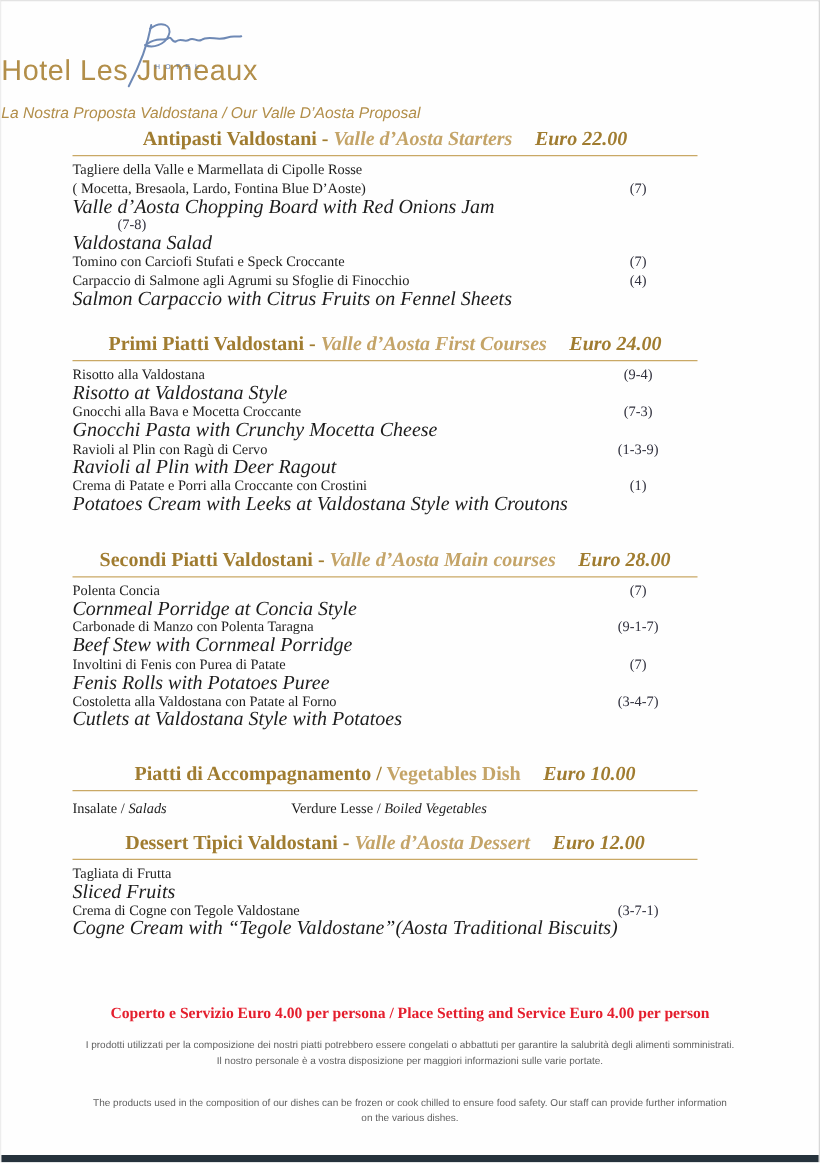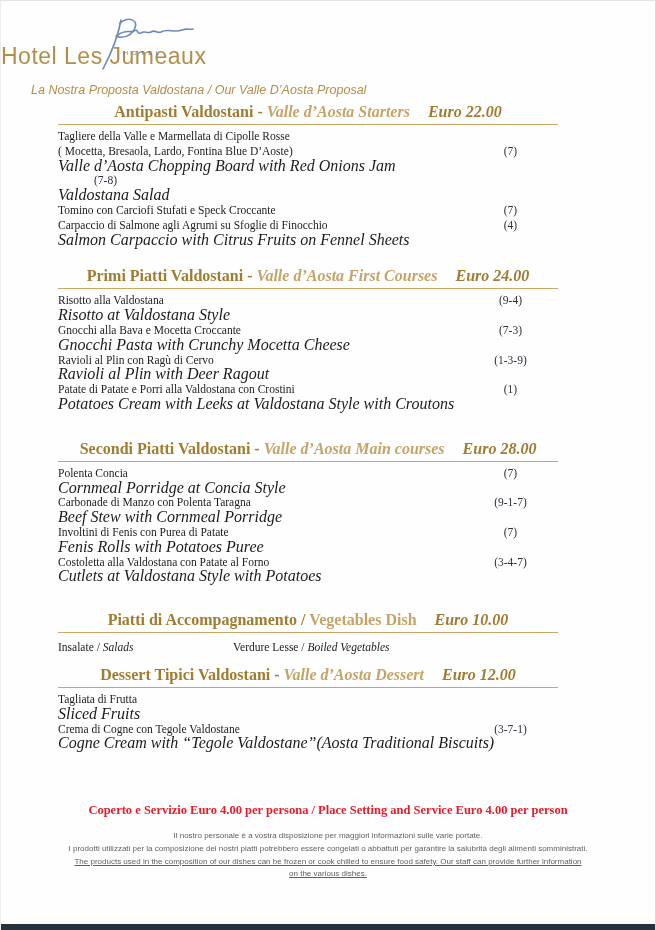--- a/index.html
+++ b/index.html
@@ -25,21 +25,21 @@
     border-right:1px solid #d8d8d8;
     font-family:"Liberation Serif", serif;
     color:var(--ink);
     overflow:hidden;
   }
   .bottom-bar{position:absolute;left:0;right:0;bottom:0;height:6px;background:var(--bottom-bar);}
   
   .logo{position:absolute;left:90px;top:14px;width:112px;height:62px;}
   .header{padding-top:42px;text-align:left;}
   .title{font-family:"Liberation Sans",sans-serif;font-size:23px;letter-spacing:.5px;color:var(--gold-title);}
-  .subtitle{margin-top:13px;font-family:"Liberation Sans",sans-serif;font-style:italic;font-size:12.5px;color:var(--gold-title);padding-left:30px;}
+  .subtitle{margin-top:13px;font-family:"Liberation Sans",sans-serif;font-style:italic;font-size:12.5px;color:var(--gold-title);}
   
   .content{position:absolute;left:57px;top:104px;width:500px;}
   .section{margin-top:0;}
   .section[data-key="primi"]{margin-top:22px;}
   .section[data-key="secondi"]{margin-top:30px;}
   .section[data-key="accompagnamento"]{margin-top:29px;}
   .section[data-key="dessert"]{margin-top:13px;}
   .section-header{text-align:center;font-size:16px;font-weight:bold;padding-bottom:5px;line-height:14px;}
   .section-header .it{color:var(--gold-dark);}
   .section-header .en{font-style:italic;color:var(--gold-light);}
@@ -51,21 +51,21 @@
   .dish-name{flex:1;}
   .dish-allergen{width:95px;text-align:center;color:var(--allergen);}
   .dish-desc{font-style:italic;font-size:16px;line-height:14.8px;}
   .side-row{display:flex;font-size:11.5px;line-height:14.8px;padding-top:3px;}
   .side-item .en{font-style:italic;}
   .side-item.left{width:175px;}
   
   .footer{position:absolute;left:0;right:0;top:802px;text-align:center;}
   .coperto{font-size:12.5px;font-weight:bold;color:var(--red);}
   .disclaimer{margin-top:12px;font-family:"Liberation Sans",sans-serif;font-size:8px;line-height:1.6;color:var(--gray-text);}
-  .disclaimer + .disclaimer{margin-top:0;text-decoration:underline;}
+  .disclaimer + .disclaimer{margin-top:21px;}
 </style>
 </head>
 <body>
 
 <div class="page">
 
   <svg class="logo" viewBox="0 0 112 62" aria-hidden="true">
     <g fill="none" stroke="#5b79ab" stroke-width="1.6" stroke-linecap="round" opacity="0.88">
       <path d="M30 5 C28 16 23 33 12 54"></path>
       <path d="M29 8 C38 1 47 5 44 13 C41 21 31 24 25 21"></path>
@@ -130,21 +130,21 @@
             <span class="dish-name">Gnocchi alla Bava e Mocetta Croccante</span>
             <span class="dish-allergen">(7-3)</span>
           </div>
           <div class="dish-desc">Gnocchi Pasta with Crunchy Mocetta Cheese</div>
           <div class="dish-line">
             <span class="dish-name">Ravioli al Plin con Ragù di Cervo</span>
             <span class="dish-allergen">(1-3-9)</span>
           </div>
           <div class="dish-desc">Ravioli al Plin with Deer Ragout</div>
           <div class="dish-line">
-            <span class="dish-name">Patate di Patate e Porri alla Valdostana con Crostini</span>
+            <span class="dish-name">Crema di Patate e Porri alla Croccante con Crostini</span>
             <span class="dish-allergen">(1)</span>
           </div>
           <div class="dish-desc">Potatoes Cream with Leeks at Valdostana Style with Croutons</div>
         </div>
   </div>
 
   <div class="section" data-key="secondi">
     <div class="section-header">
       <span class="it">Secondi Piatti Valdostani -</span>
       <span class="en">Valle d’Aosta Main courses</span>
@@ -208,22 +208,22 @@
             <span class="dish-allergen">(3-7-1)</span>
           </div>
           <div class="dish-desc">Cogne Cream with “Tegole Valdostane”(Aosta Traditional Biscuits)</div>
         </div>
   </div>
 </div>
 
   <div class="footer">
     <div class="coperto">Coperto e Servizio Euro 4.00 per persona / Place Setting and Service Euro 4.00 per person</div>
     <div class="disclaimer">
+      <div>I prodotti utilizzati per la composizione dei nostri piatti potrebbero essere congelati o abbattuti per garantire la salubrità degli alimenti somministrati.</div>
       <div>Il nostro personale è a vostra disposizione per maggiori informazioni sulle varie portate.</div>
-      <div>I prodotti utilizzati per la composizione dei nostri piatti potrebbero essere congelati o abbattuti per garantire la salubrità degli alimenti somministrati.</div>
     </div>
     <div class="disclaimer">
       <div>The products used in the composition of our dishes can be frozen or cook chilled to ensure food safety. Our staff can provide further information</div>
       <div>on the various dishes.</div>
     </div>
   </div>
 
   <div class="bottom-bar"></div>
 </div>
 

